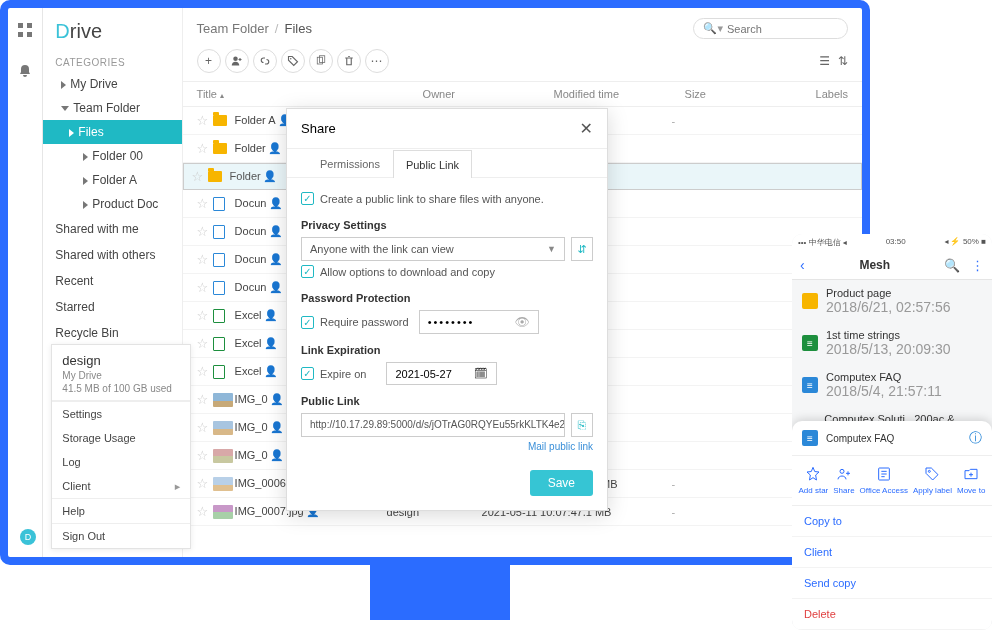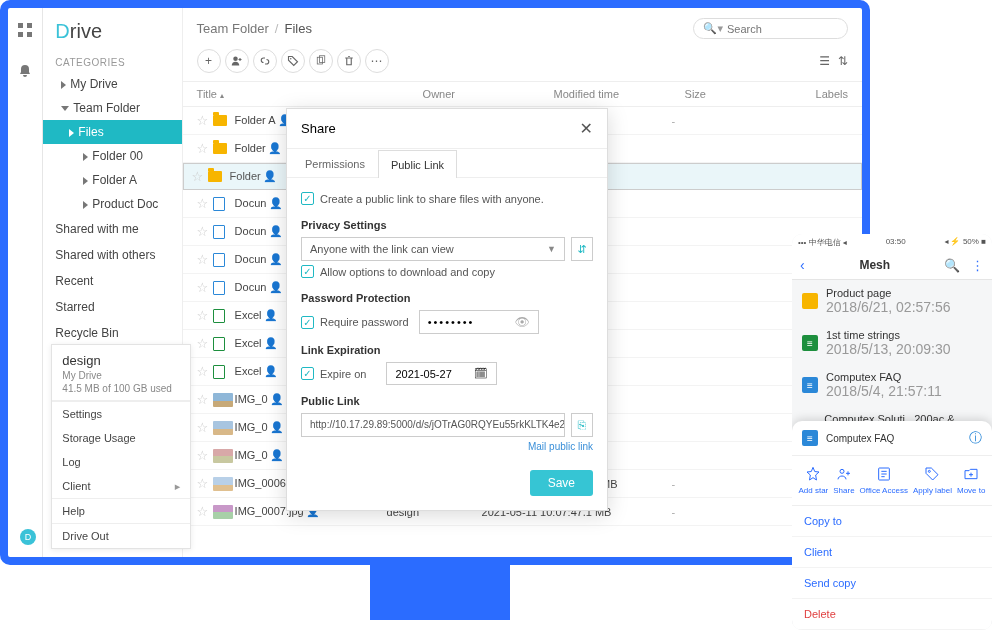--- a/index.html
+++ b/index.html
@@ -79,21 +79,21 @@
 .img-thumb { width: 20px; height: 14px; background: linear-gradient(180deg, #8fb7d8 60%, #c7a978 60%); border-radius: 1px; }
 .img-thumb.t2 { background: linear-gradient(180deg, #a8c5e0 55%, #d8b888 55%); }
 .img-thumb.t3 { background: linear-gradient(180deg, #d8a8a8 50%, #c8c8a0 50%); }
 .img-thumb.t4 { background: linear-gradient(180deg, #b8d0e8 55%, #e0c090 55%); }
 .img-thumb.t5 { background: linear-gradient(180deg, #c898c8 50%, #a8d0a8 50%); }
 
 
 .modal { position: absolute; left: 278px; top: 100px; width: 322px; background: #fff; border: 1px solid #ddd; box-shadow: 0 4px 20px rgba(0,0,0,.15); font-size: 11px; }
 .modal-head { display: flex; justify-content: space-between; align-items: center; padding: 10px 14px; font-size: 13px; font-weight: 500; border-bottom: 1px solid #eee; }
 .modal-head .x { font-size: 16px; color: #555; cursor: pointer; }
-.tabs { display: flex; padding: 0 5px; border-bottom: 1px solid #eee; }
+.tabs { display: flex; padding: 0 20px; border-bottom: 1px solid #eee; }
 .tab { padding: 8px 12px 7px; color: #666; cursor: pointer; border: 1px solid transparent; border-bottom: none; }
 .tab.active { border-color: #ddd; background: #fff; position: relative; top: 1px; color: #333; }
 .mbody { padding: 10px 14px 14px; }
 .chk-row { display: flex; align-items: center; gap: 6px; padding: 4px 0; color: #555; }
 .chk { width: 13px; height: 13px; border: 1px solid #1fb9c4; border-radius: 2px; display: inline-flex; align-items: center; justify-content: center; color: #1fb9c4; font-size: 10px; }
 .sect-t { font-weight: 600; color: #333; margin: 10px 0 6px; font-size: 11px; }
 .sel-row { display: flex; gap: 6px; align-items: center; }
 .sel { flex: 1; border: 1px solid #ccc; padding: 5px 8px; background: #fff; display: flex; justify-content: space-between; align-items: center; font-size: 11px; color: #555; }
 .sel .caret { font-size: 9px; color: #888; }
 .mini-btn { width: 22px; height: 24px; border: 1px solid #ccc; background: #fff; display: flex; align-items: center; justify-content: center; color: #1fb9c4; font-size: 11px; cursor: pointer; }
@@ -174,21 +174,21 @@
         <div class="bp-head">
           <div class="nm">design</div>
           <div class="sub">My Drive</div>
           <div class="sub">41.5 MB of 100 GB used</div>
         </div>
         <div class="bp-item sep">Settings</div>
         <div class="bp-item">Storage Usage</div>
         <div class="bp-item">Log</div>
         <div class="bp-item"><span>Client</span><span style="float:right;color:#999">▸</span></div>
         <div class="bp-item sep">Help</div>
-        <div class="bp-item sep">Drive Out</div>
+        <div class="bp-item sep">Sign Out</div>
       </div>
     </div>
 
     <div class="main">
       <div class="breadcrumb">
         <span class="crumb">Team Folder</span>
         <span class="sep">/</span>
         <span>Files</span>
         <div class="search">
           <span>🔍▾</span>

